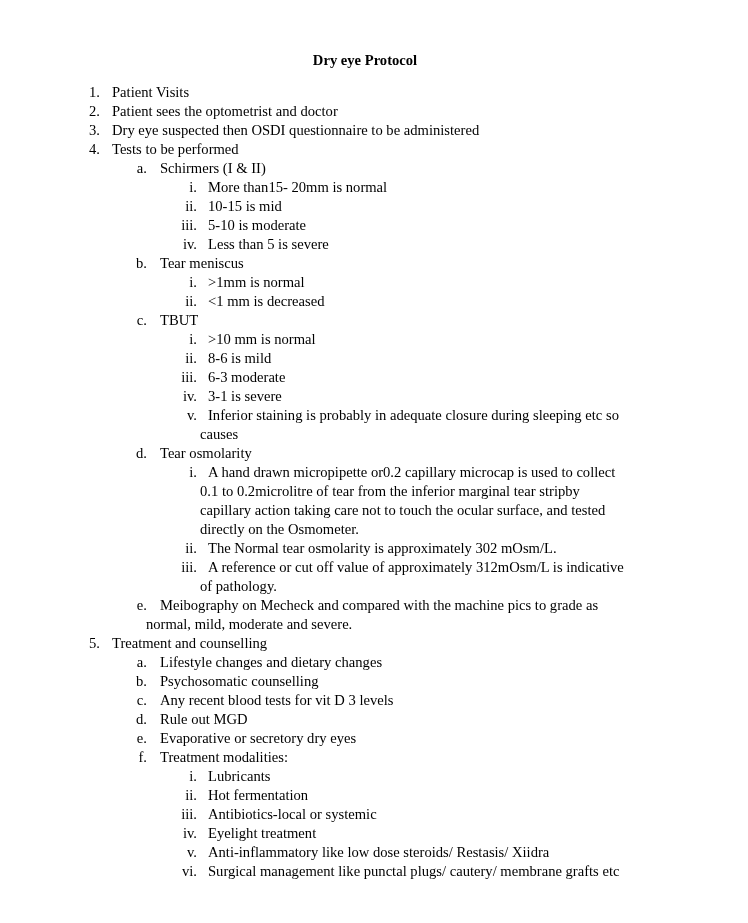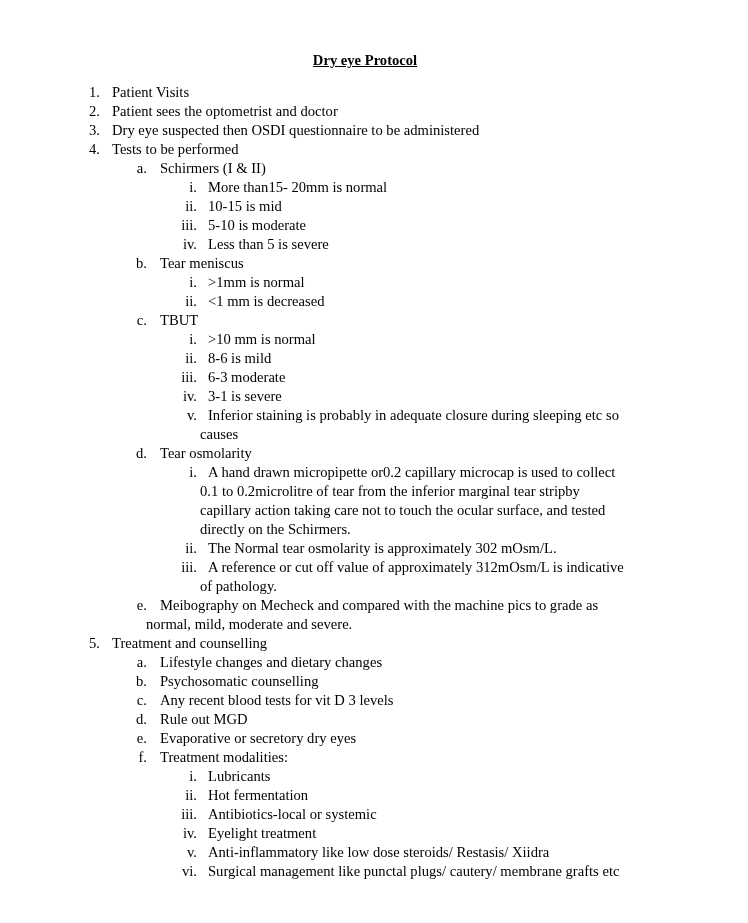--- a/index.html
+++ b/index.html
@@ -2,21 +2,21 @@
 <html><head>
 <meta charset="utf-8">
 <style>
   html, body { margin: 0; padding: 0; background: #ffffff; }
   body {
     width: 748px; height: 923px; position: relative; overflow: hidden;
     font-family: "Liberation Serif", serif; font-size: 14.6px; color: #000;
   }
   .title {
     position: absolute; top: 52px; left: 0; width: 730px; text-align: center;
-    font-weight: bold; text-decoration: underline; font-size: 14.6px;
+    font-weight: bold; font-size: 14.6px;
   }
   .doc { position: absolute; top: 83px; left: 0; width: 748px; }
   .line { position: relative; height: 19px; line-height: 19px; white-space: nowrap; }
   .marker { position: absolute; text-align: right; }
   .text { position: absolute; }
   .l1 .marker { left: 60px; width: 40px; }
   .l1 .text { left: 112px; }
   .l2 .marker { left: 105px; width: 42px; }
   .l2 .text { left: 160px; }
   .l3 .marker { left: 150px; width: 47px; }
@@ -117,21 +117,21 @@
     <div class="line l3 cont">
       <span class="marker"></span>
       <span class="text">0.1 to 0.2microlitre of tear from the inferior marginal tear stripby</span>
     </div>
     <div class="line l3 cont">
       <span class="marker"></span>
       <span class="text">capillary action taking care not to touch the ocular surface, and tested</span>
     </div>
     <div class="line l3 cont">
       <span class="marker"></span>
-      <span class="text">directly on the Schirmers.</span>
+      <span class="text">directly on the Osmometer.</span>
     </div>
     <div class="line l3">
       <span class="marker">ii.</span>
       <span class="text">The Normal tear osmolarity is approximately 302 mOsm/L.</span>
     </div>
     <div class="line l3">
       <span class="marker">iii.</span>
       <span class="text">A reference or cut off value of approximately 312mOsm/L is indicative</span>
     </div>
     <div class="line l3 cont">

